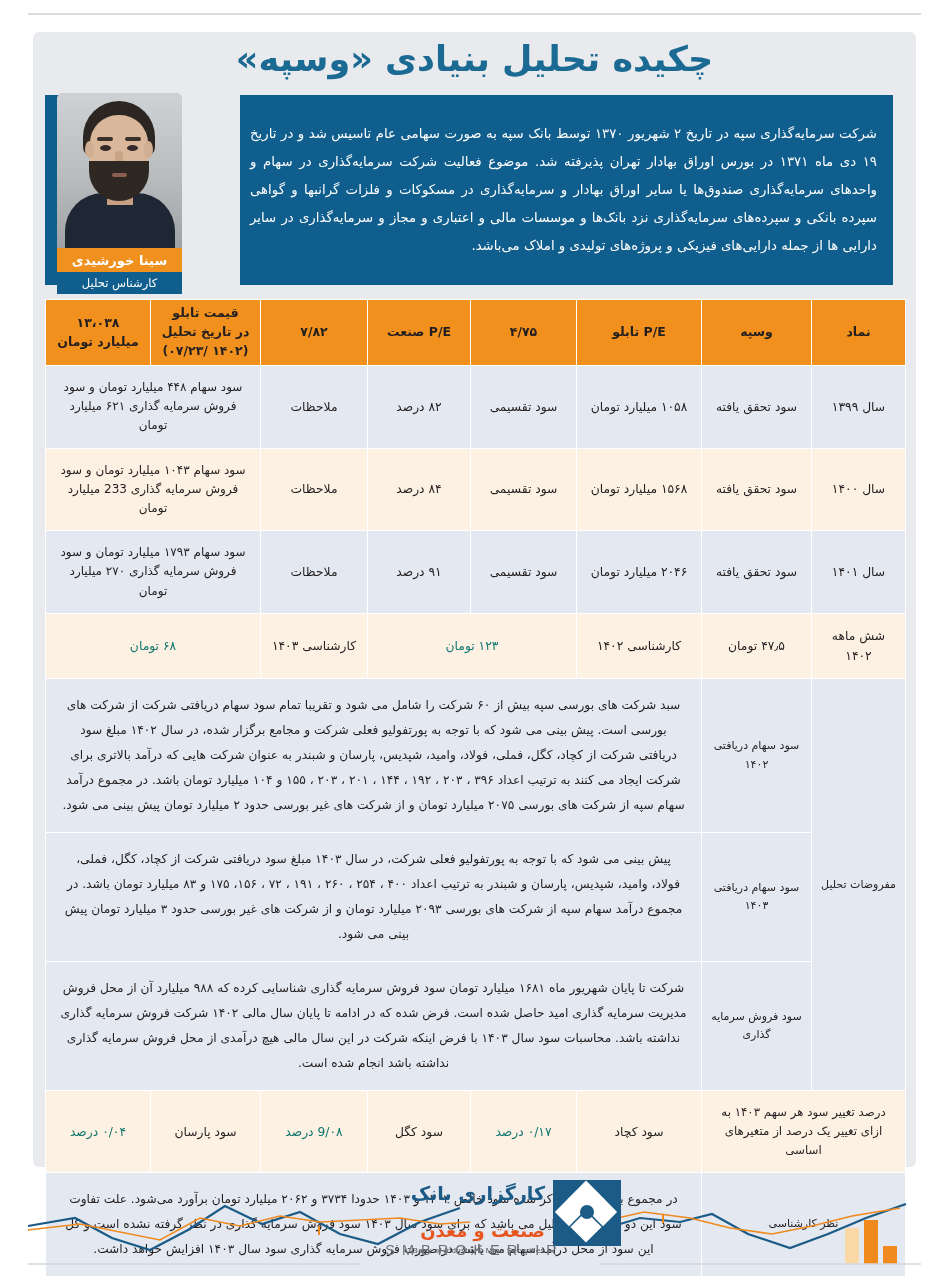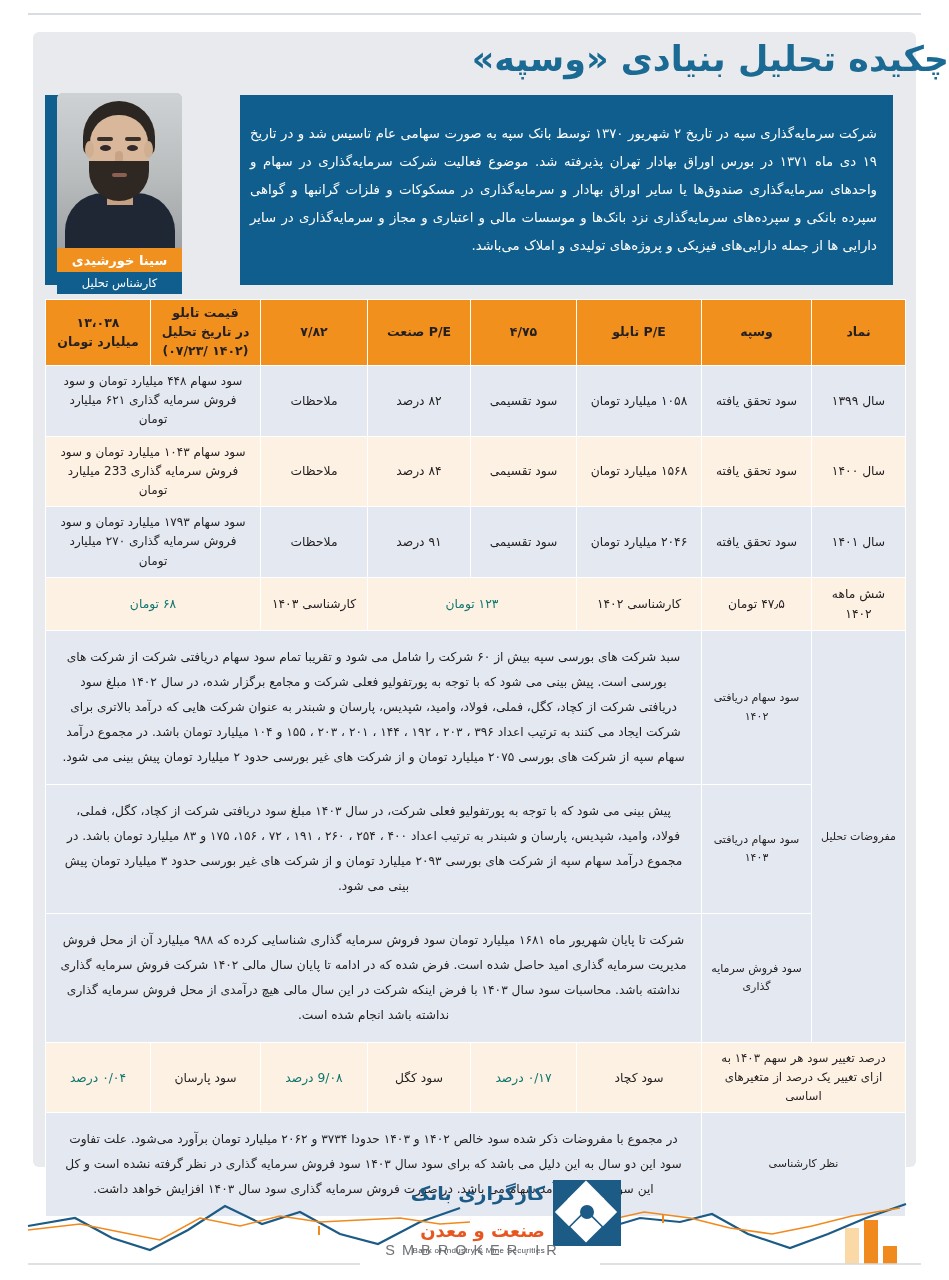--- a/index.html
+++ b/index.html
@@ -22,21 +22,21 @@
   
   .card {
     position: absolute; top: 32px; left: 33px;
     width: 883px; height: 1135px;
     background: #e8eaed;
     border-radius: 6px;
   }
   
   .title-wrap {
     position: absolute; top: 40px; left: 0; width: 949px;
-    text-align: right;
+    text-align: center;
   }
   .title {
     display: inline-block;
     font-size: 35px;
     font-weight: bold;
     color: #1a6a93;
     letter-spacing: -0.5px;
     line-height: 1.1;
   }
   
@@ -131,21 +131,21 @@
     color: #231f20;
     font-size: 12.5px;
     font-weight: bold;
     height: 66px;
     line-height: 1.5;
     padding: 2px 4px;
   }
   tbody td {
     font-size: 12.3px;
     color: #231f20;
-    padding: 6px 8px;
+    padding: 12px 8px;
     line-height: 1.65;
   }
   tr.blue td { background: #e3e8f1; }
   tr.cream td { background: #fdf1e3; }
   td.remarks-col { font-size: 12px; line-height: 1.6; }
   td.green { color: #0f766e; }
   td.para {
     text-align: justify;
     font-size: 12.2px;
     line-height: 2.05;

